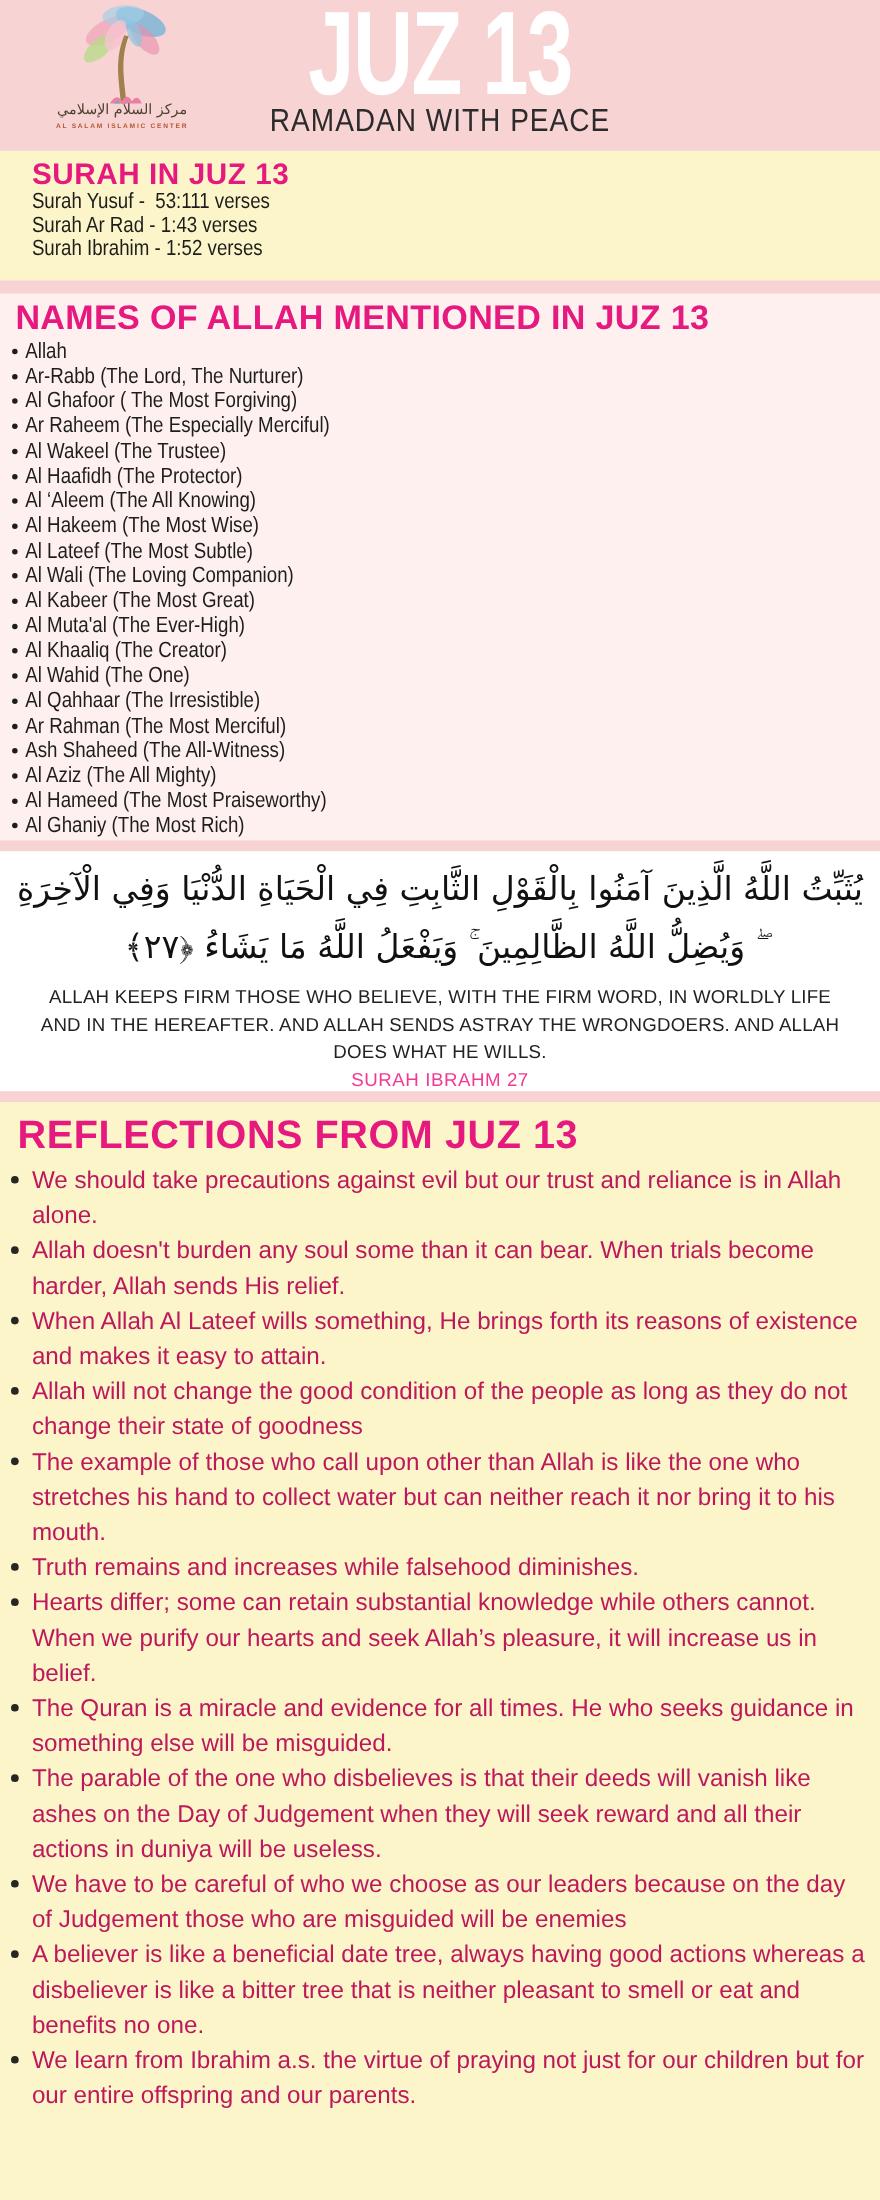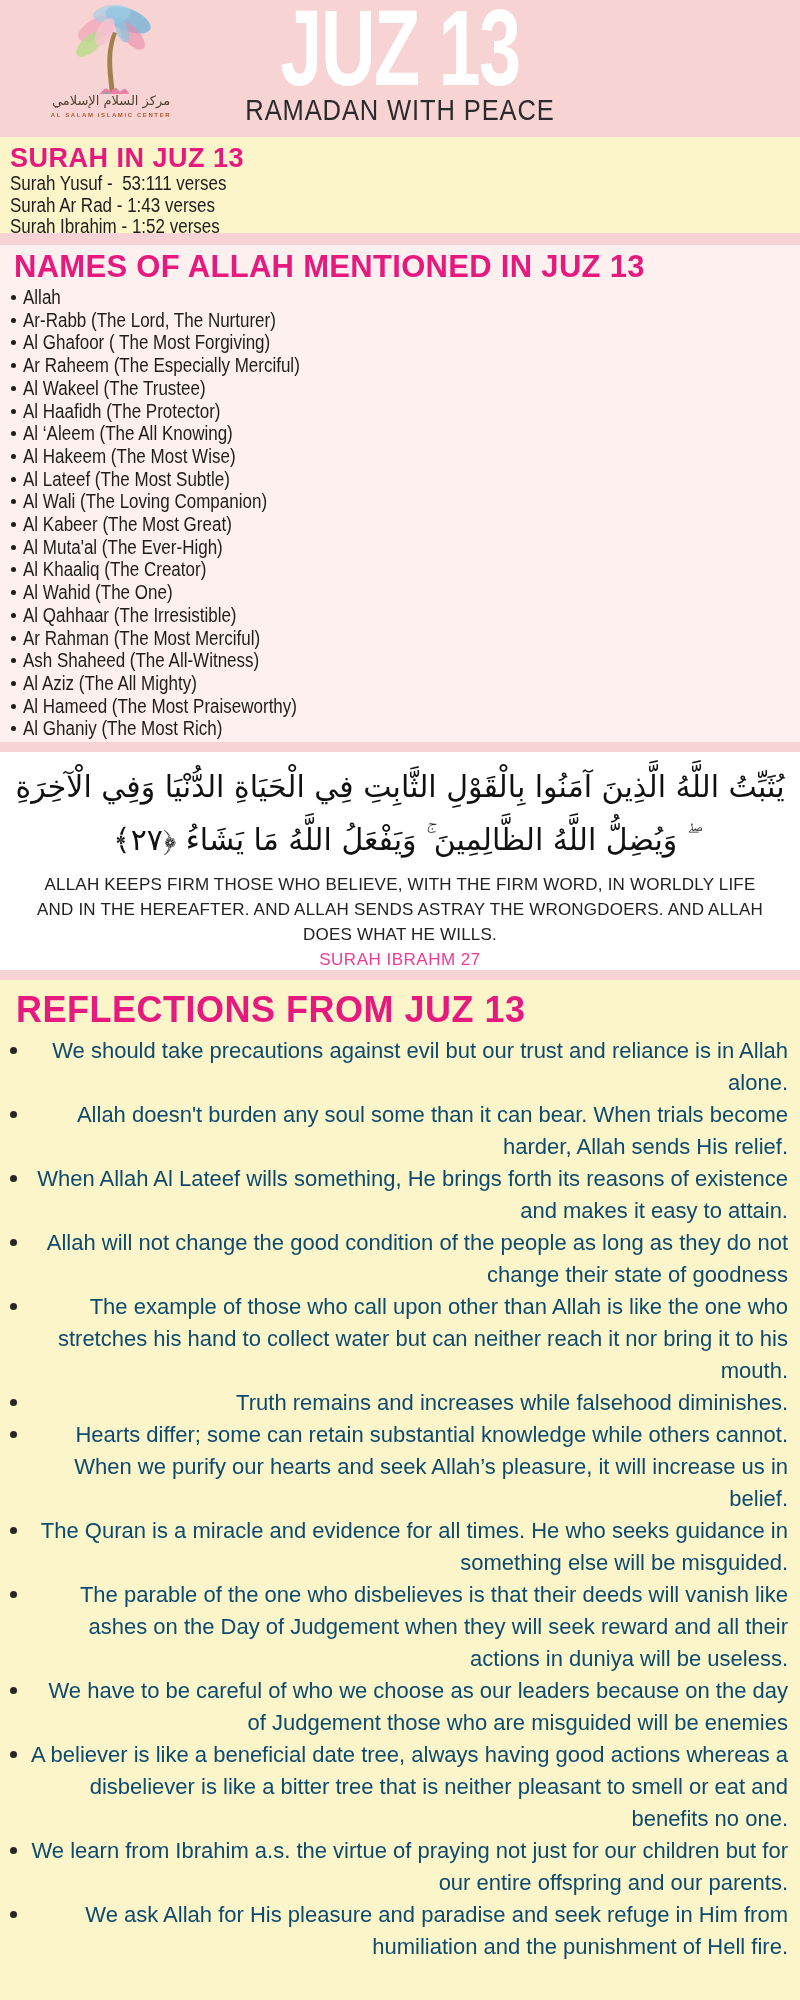--- a/index.html
+++ b/index.html
@@ -84,24 +84,25 @@
   ul { margin: 0; padding: 0; list-style: none; }
   .cond {
     display: inline-block;
     transform: scaleX(0.85);
     transform-origin: 0 50%;
     white-space: pre;
   }
 
   
   .surah {
-    height: 96px;
+    height: 118px;
     background: var(--section-yellow, #fbf5c9);
     padding: 7px 0 0 10px;
     box-sizing: border-box;
+    margin-left: 19px;
   }
   .surah h2.sec-heading { font-size: 27px; line-height: 29px; letter-spacing: 0.5px; }
   .surah-list li {
     font-size: 20px;
     line-height: 21.7px;
     color: var(--text-dark, #1d1d1b);
   }
 
   
   .names {
@@ -169,22 +170,21 @@
     box-sizing: border-box;
   }
   .reflections h2.sec-heading { font-size: 36px; line-height: 33px; padding-left: 16px; letter-spacing: 0.5px; }
   .reflections-list { margin-top: 9px; }
   .reflections-list li {
     position: relative;
     padding-left: 29px;
     padding-right: 12px;
     font-size: 22px;
     line-height: 32px;
-    color: #0c4a6e;
-    text-align: right;
+    color: #be185d;
   }
   .reflections-list li::before {
     content: "";
     position: absolute;
     left: 10px;
     top: 12px;
     width: 7px;
     height: 7px;
     border-radius: 50%;
     background: #262624;
@@ -275,17 +275,16 @@
         <li><span>When Allah Al Lateef wills something, He brings forth its reasons of existence and makes it easy to attain.</span></li>
         <li><span>Allah will not change the good condition of the people as long as they do not change their state of goodness</span></li>
         <li><span>The example of those who call upon other than Allah is like the one who stretches his hand to collect water but can neither reach it nor bring it to his mouth.</span></li>
         <li><span>Truth remains and increases while falsehood diminishes.</span></li>
         <li><span>Hearts differ; some can retain substantial knowledge while others cannot. When we purify our hearts and seek Allah’s pleasure, it will increase us in belief.</span></li>
         <li><span>The Quran is a miracle and evidence for all times. He who seeks guidance in something else will be misguided.</span></li>
         <li><span>The parable of the one who disbelieves is that their deeds will vanish like ashes on the Day of Judgement when they will seek reward and all their actions in duniya will be useless.</span></li>
         <li><span>We have to be careful of who we choose as our leaders because on the day of Judgement those who are misguided will be enemies</span></li>
         <li><span>A believer is like a beneficial date tree, always having good actions whereas a disbeliever is like a bitter tree that is neither pleasant to smell or eat and benefits no one.</span></li>
         <li><span>We learn from Ibrahim a.s. the virtue of praying not just for our children but for our entire offspring and our parents.</span></li>
-        <li><span>We ask Allah for His pleasure and paradise and seek refuge in Him from humiliation and the punishment of Hell fire.</span></li>
       </ul>
   </section>
 
 </div>
 
 </body></html>

